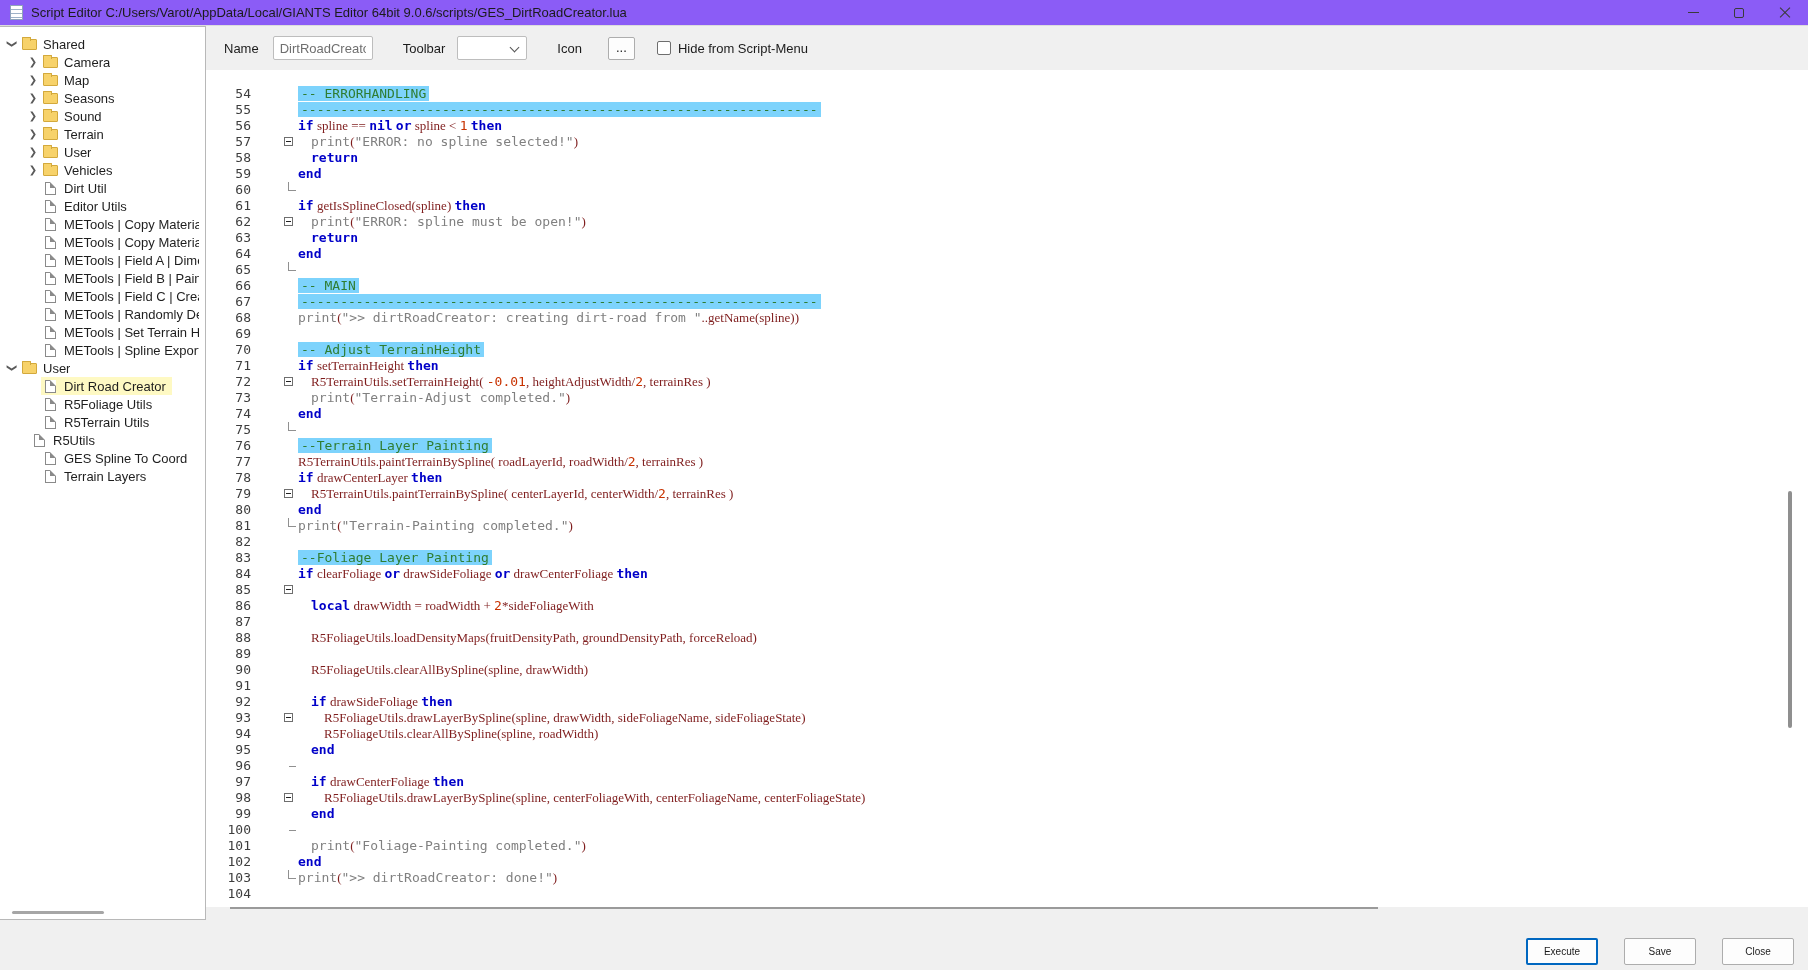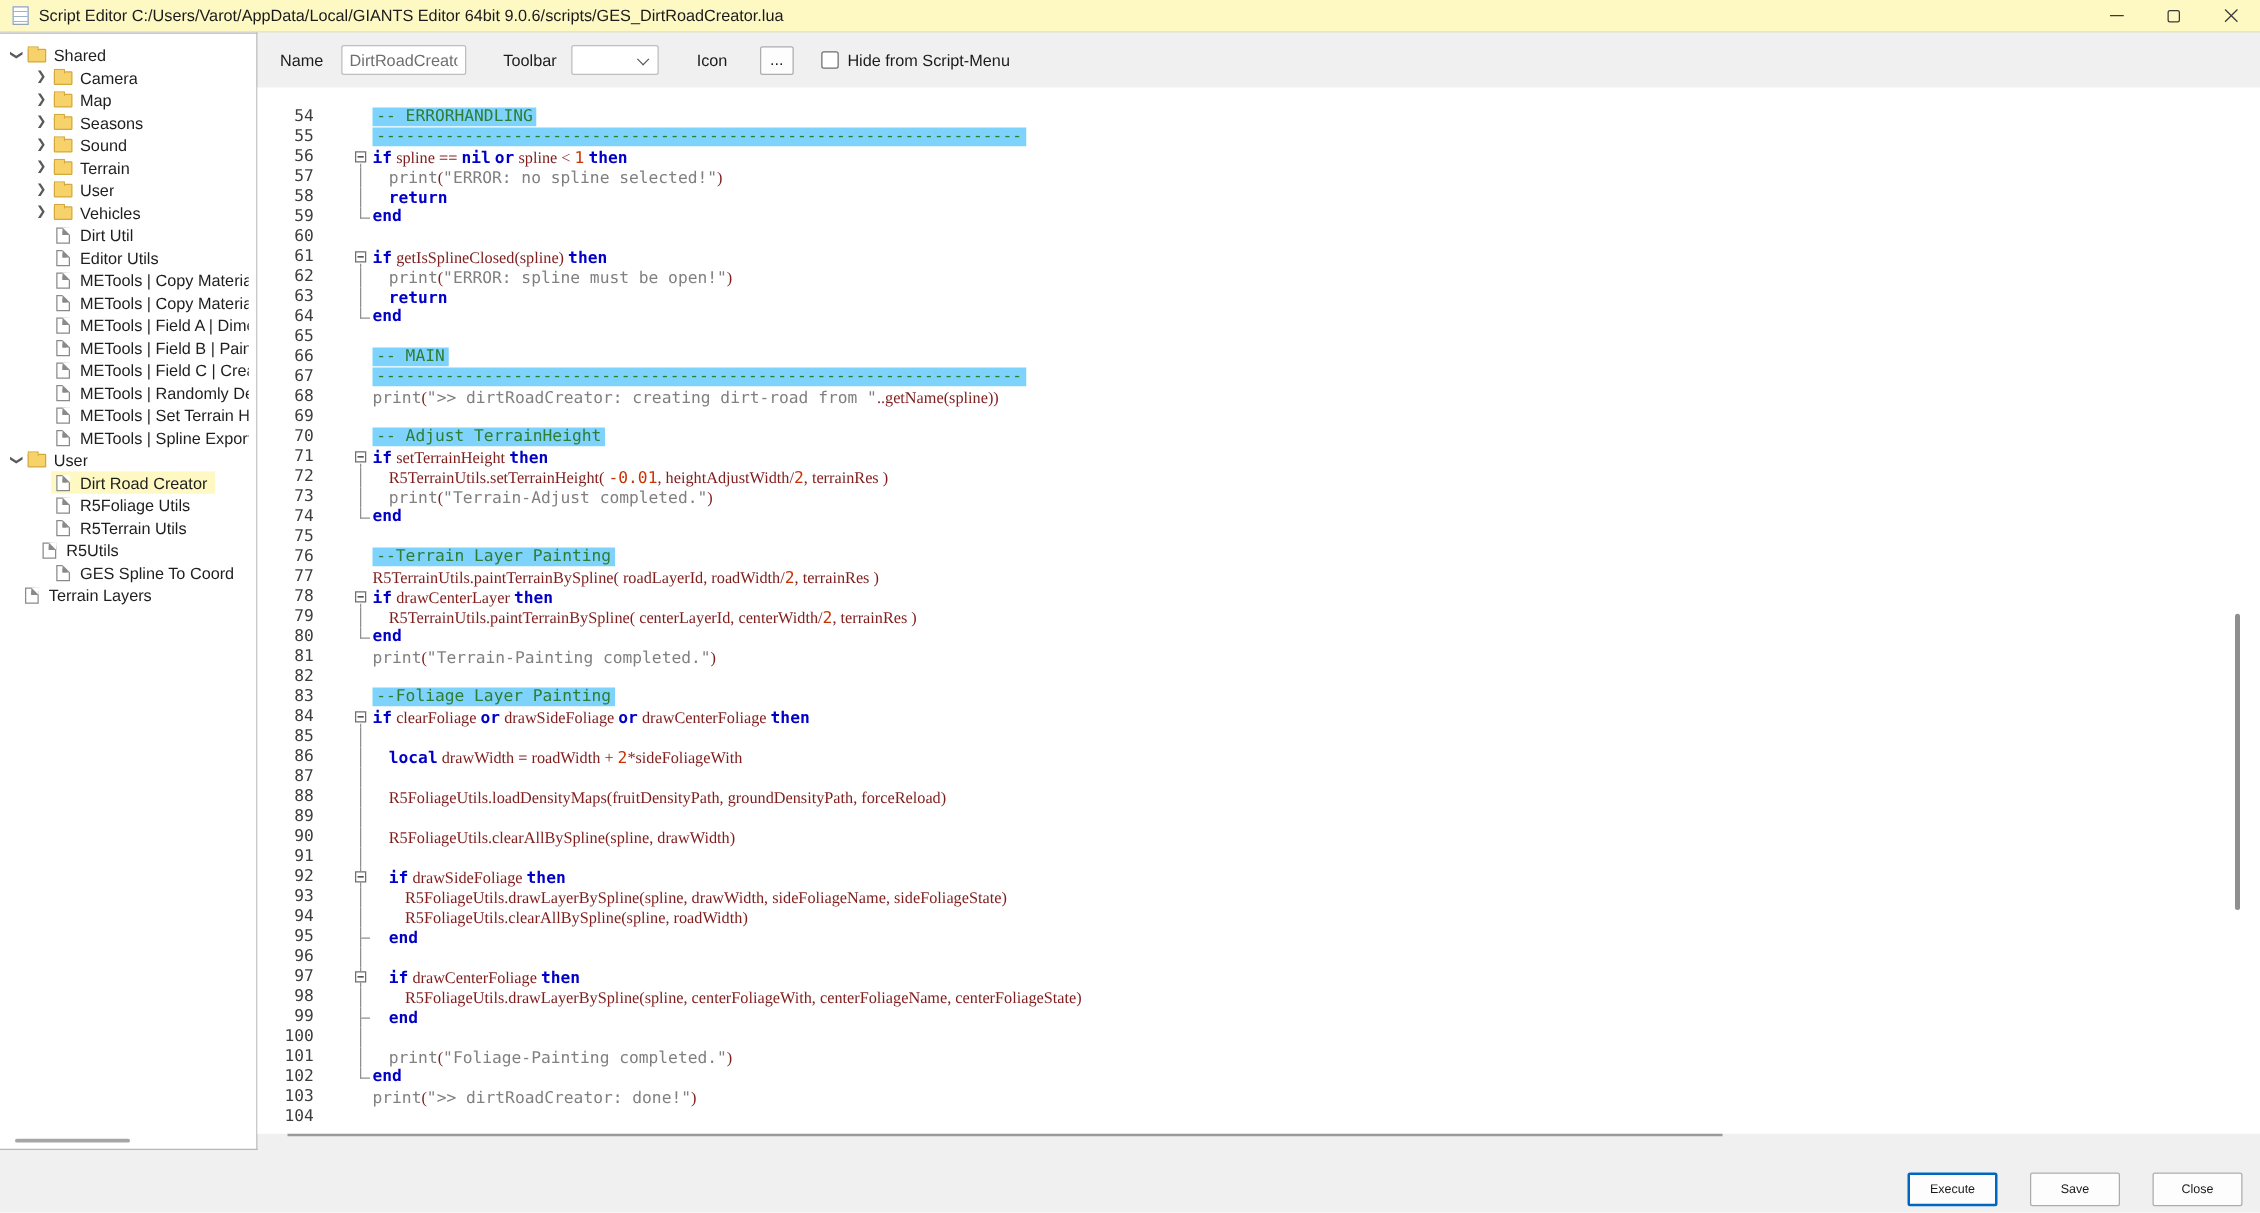--- a/index.html
+++ b/index.html
@@ -1,20 +1,20 @@
 <!DOCTYPE html>
 <html><head>
 <meta charset="utf-8">
 <style>
   * { margin:0; padding:0; box-sizing:border-box; }
   html,body { width:1808px; height:970px; overflow:hidden; }
   body { font-family:"Liberation Sans", sans-serif; background:#f0f0f0; color:#1e1e1e; position:relative; }
 
   
-  .titlebar { position:absolute; left:0; top:0; right:0; height:26px; background:#fef9c3;
+  .titlebar { position:absolute; left:0; top:0; right:0; height:26px; background:#8b5cf6;
               border-bottom:1px solid #dcdcdc; display:flex; align-items:center; }
   .app-icon { width:13px; height:15px; border:1px solid #8fa3bb; background:#fff; margin:0 8px 0 10px;
               background-image:repeating-linear-gradient(#fff 0 3px, #9fb2c8 3px 4px); }
   .title-text { font-size:13px; color:#1b1b1b; }
   .win-controls { margin-left:auto; display:flex; height:100%; }
   .wbtn { width:46px; height:100%; display:flex; align-items:center; justify-content:center; cursor:default; }
   .glyph-min { width:11px; height:1px; background:#3a3a3a; }
   .glyph-max { width:10px; height:10px; border:1px solid #3a3a3a; border-radius:2px; }
   .glyph-close { position:relative; width:12px; height:12px; }
   .glyph-close::before, .glyph-close::after { content:""; position:absolute; left:-1px; top:5px; width:14px; height:1px; background:#3a3a3a; }
@@ -55,21 +55,21 @@
                 border-bottom:1px solid #555; transform:rotate(45deg); }
   .lbl-icon { margin-left:30px;text-align:right; }
   .icon-browse-btn { margin-left:26px; width:27px; height:23px; border:1px solid #adadad; border-radius:2px;
                      background:#fdfdfd; font-size:13px; line-height:18px; color:#1b1b1b; }
   .checkbox { margin-left:22px; width:14px; height:14px; border:1px solid #6e6e6e; background:#fff; border-radius:2px; }
   .lbl-hide { margin-left:7px; }
 
   
   .code-area { position:absolute; left:206px; top:70px; right:0; bottom:63px; background:#fff; overflow:hidden; }
   .code-lines { padding-top:16px; font-family:"DejaVu Sans Mono","Liberation Mono",monospace; font-size:13px; }
-  .code-line { display:flex; height:16px; line-height:16px; white-space:pre; }
+  .code-line { display:flex; height:16px; line-height:16px; white-space:pre;align-items:flex-end; }
   .ln { flex:0 0 48px; width:48px; text-align:right; padding-right:3px; color:#3d3d3d; }
   .fold { flex:0 0 44px; width:44px; position:relative; }
   .fold.line::before   { content:""; position:absolute; left:34px; top:0; bottom:0; border-left:1px solid #909090; }
   .fold.boxmid::before { content:""; position:absolute; left:34px; top:0; bottom:0; border-left:1px solid #909090; }
   .fold.box::before    { content:""; position:absolute; left:34px; top:13px; bottom:0; border-left:1px solid #909090; }
   .fold.corner::before { content:""; position:absolute; left:34px; top:0; height:8px; width:7px;
                          border-left:1px solid #909090; border-bottom:1px solid #909090; }
   .fold.tee::before    { content:""; position:absolute; left:34px; top:0; bottom:0; border-left:1px solid #909090; }
   .fold.tee::after     { content:""; position:absolute; left:35px; top:8px; width:7px; border-top:1px solid #909090; }
   .fbox { position:absolute; left:30px; top:3px; width:9px; height:9px; border:1px solid #6e6e6e; background:#fff; z-index:1; }
@@ -273,21 +273,21 @@
           <span class="tree-label">R5Utils</span>
         </span>
       </div>
       <div class="tree-row" style="padding-left: 25px;">
         <span class="chev"></span>
         <span class="row-body">
           <span class="icon-file"></span>
           <span class="tree-label">GES Spline To Coord</span>
         </span>
       </div>
-      <div class="tree-row" style="">
+      <div class="tree-row" style="padding-left: 25px;">
         <span class="chev"></span>
         <span class="row-body">
           <span class="icon-file"></span>
           <span class="tree-label">Terrain Layers</span>
         </span>
       </div>
     </div>
   <div class="tree-hscroll"></div>
 </div>
 

